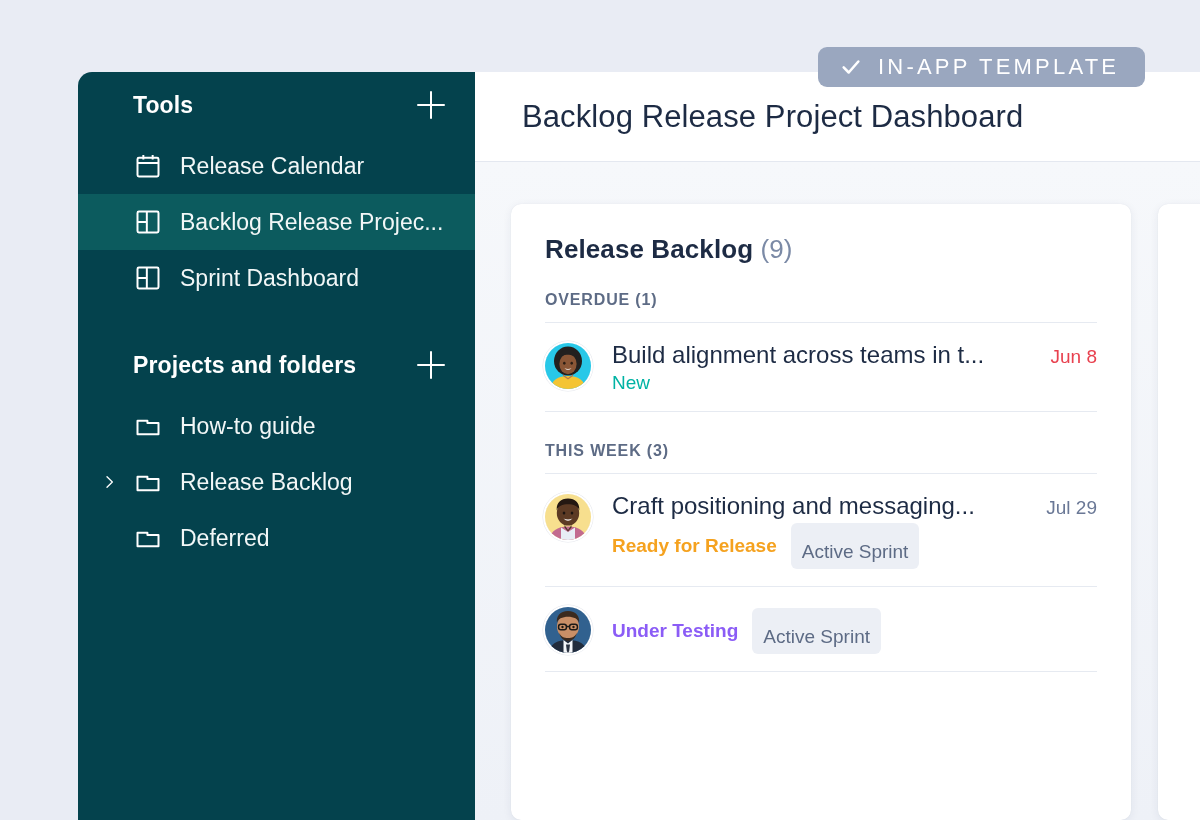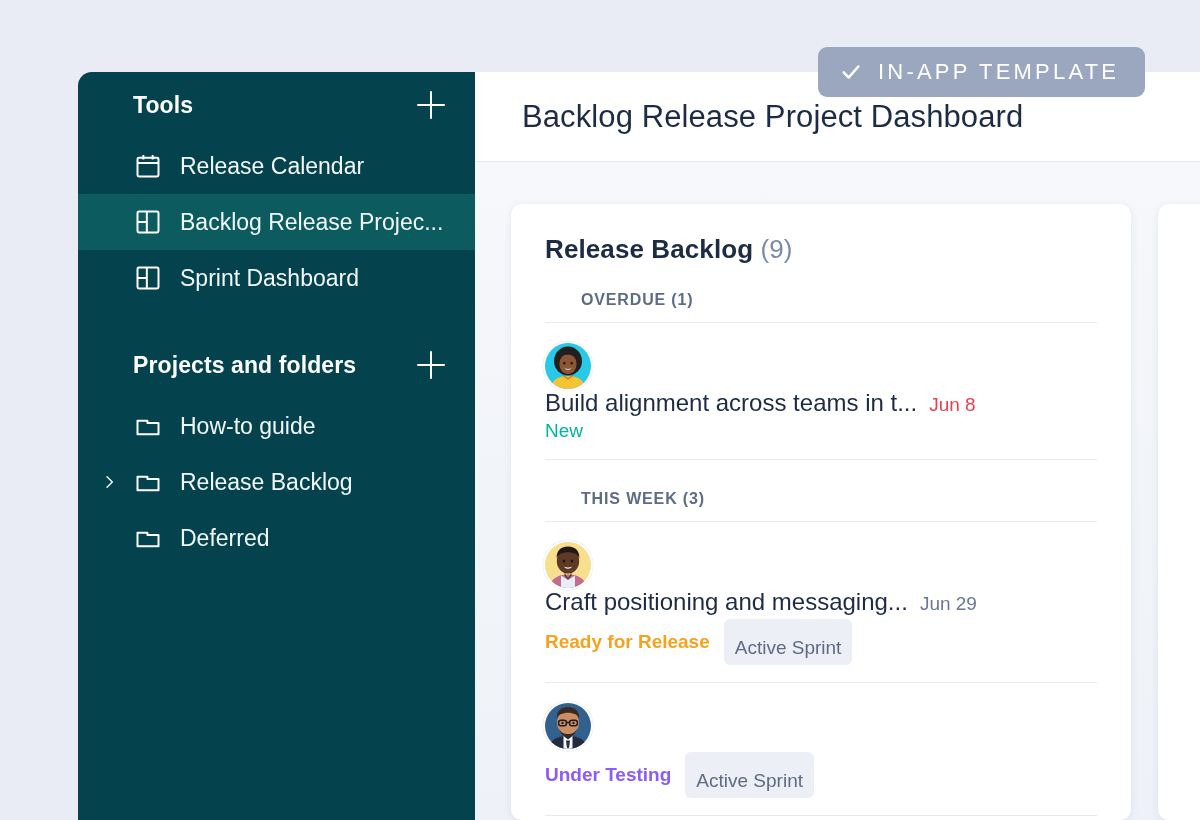--- a/index.html
+++ b/index.html
@@ -185,34 +185,32 @@
     font-weight: 400;
   }
 
   .group-label {
     font-size: 16px;
     font-weight: 600;
     letter-spacing: 0.85px;
     color: #5d6b85;
     text-transform: uppercase;
     padding-bottom: 13px;
-    margin-left: 36px;
   }
 
   .divider {
     height: 1px;
     background: #e6eaf1;
     width: 100%;
   }
 
   .task {
     display: flex;
     align-items: flex-start;
     padding: 18px 0 17px 0;
-    flex-direction: column;
   }
 
   .avatar {
     width: 46px;
     height: 46px;
     flex: 0 0 46px;
     border-radius: 50%;
     margin-right: 21px;
     margin-top: 2px;
     overflow: hidden;
@@ -264,21 +262,21 @@
     border-radius: 6px;
     padding: 18px 11px 6px 11px;
     white-space: nowrap;
   }
 
   
   .badge {
     position: absolute;
     left: 818px;
     top: 47px;
-    height: 50px;
+    height: 40px;
     display: flex;
     align-items: center;
     gap: 16px;
     padding: 0 26px 0 22px;
     background: #9aa7bf;
     border-radius: 9px;
     z-index: 30;
   }
   .badge-text {
     color: #ffffff;
@@ -441,21 +439,21 @@
                 <ellipse cx="23" cy="19" rx="11.2" ry="12.6" fill="#5c3a24"></ellipse>
                 <path d="M11.8 16.5 C12.5 8 33.5 8 34.2 16.5 C35 10 31 4.5 23 4.5 C15 4.5 11 10 11.8 16.5 Z" fill="#241812"></path>
                 <ellipse cx="19" cy="19" rx="1.3" ry="1.5" fill="#1c1410"></ellipse>
                 <ellipse cx="27" cy="19" rx="1.3" ry="1.5" fill="#1c1410"></ellipse>
                 <path d="M18.5 24.5 Q23 29 27.5 24.5 Q23 26.6 18.5 24.5 Z" fill="#ffffff"></path>
               </svg>
             </div>
             <div class="task-body">
               <div class="task-row1">
                 <span class="task-name">Craft positioning and messaging...</span>
-                <span class="task-date">Jun 29</span>
+                <span class="task-date">Jul 29</span>
               </div>
               <div class="task-row2">
                 <span class="status bold" style="color:#f5a21f;">Ready for Release</span>
                 <span class="tag">Active Sprint</span>
               </div>
             </div>
           </div>
 
           <div class="divider"></div>
 

